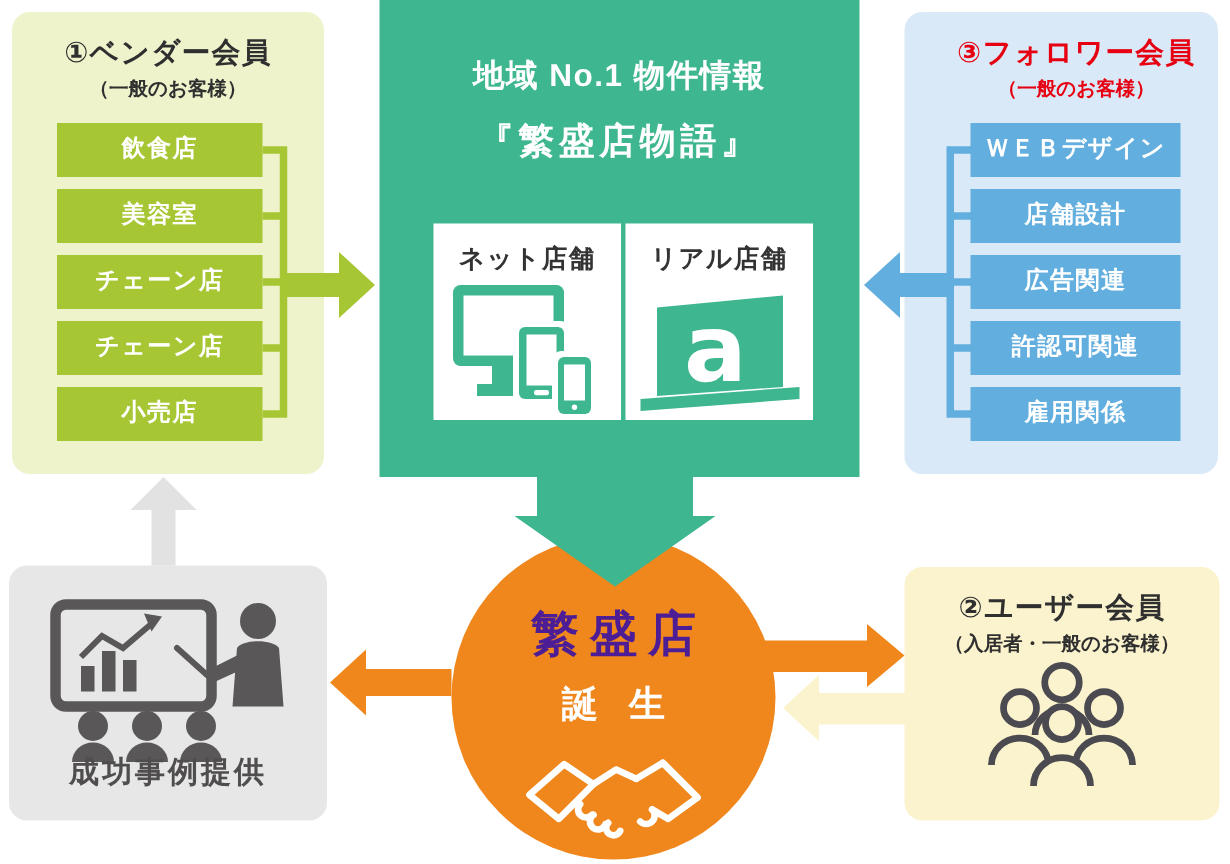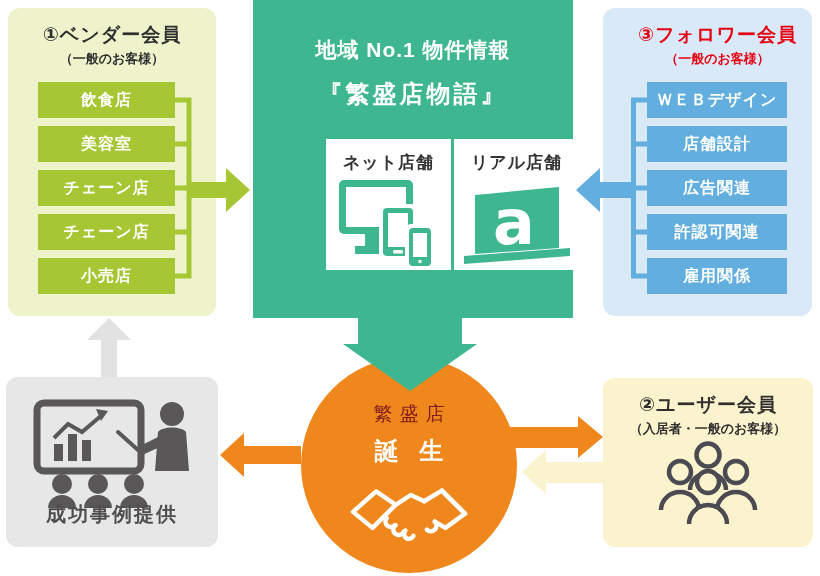--- a/index.html
+++ b/index.html
@@ -13,33 +13,33 @@
   .p-sub{position:absolute;left:0;right:0;top:42px;margin:0;text-align:center;
          font-size:13px;font-weight:700;color:#2f2f2f;}
   .vbox{position:absolute;left:30px;width:137px;height:36px;background:#a6c733;color:#fff;
         font-size:16px;font-weight:700;text-align:center;line-height:36px;letter-spacing:1px;}
   
   .center-panel{position:absolute;left:253px;top:0;width:320px;height:318px;background:#3eb68f;}
   .c-head{position:absolute;left:0;right:0;top:36px;margin:0;text-align:center;
           font-size:21px;font-weight:700;color:#fff;letter-spacing:1px;}
   .c-title{position:absolute;left:0;right:0;top:78px;margin:0;text-align:center;
            font-size:24px;font-weight:700;color:#fff;letter-spacing:3px;}
-  .store{position:absolute;top:139px;width:125px;height:131px;background:#fff;margin-left:37px;}
+  .store{position:absolute;top:149px;width:125px;height:131px;background:#fff;}
   .store.net{left:36px;} .store.real{left:164px;}
   .s-label{margin:12px 0 0;text-align:center;font-size:17px;font-weight:700;color:#333;letter-spacing:1px;}
   .store svg{display:block;margin:6px auto 0;}
   
   .follower{left:603px;top:8px;width:209px;height:308px;background:#d9e9f7;}
   .follower .p-title,.follower .p-sub{color:#e60012;padding-left:20px;}
   .fbox{position:absolute;left:44px;width:140px;height:36px;background:#62aede;color:#fff;
         font-size:16px;font-weight:700;text-align:center;line-height:36px;letter-spacing:1px;}
   
   .circle{position:absolute;left:301px;top:357px;width:216px;height:216px;border-radius:50%;
           background:#f0871d;text-align:center;z-index:1;}
-  .circ-l1{margin:44px 0 0;font-size:19px;font-weight:400;color:#7f1d1d;letter-spacing:7px;text-indent:7px;}
+  .circ-l1{margin:44px 0 0;font-size:32px;font-weight:700;color:#4c1d95;letter-spacing:7px;text-indent:7px;}
   .circ-l2{margin:8px 0 0;font-size:24px;font-weight:700;color:#fff;letter-spacing:7px;text-indent:7px;}
   .circle svg{margin-top:12px;}
   
   .success{left:6px;top:377px;width:212px;height:170px;background:#e7e7e7;}
   .success svg{position:absolute;left:24px;top:21px;}
   .g-label{position:absolute;left:0;right:0;top:124px;margin:0;text-align:center;
            font-size:20px;font-weight:700;color:#4f4d4d;letter-spacing:2px;}
   
   .user{left:603px;top:378px;width:210px;height:169px;background:#fbf3cd;}
   .user svg{position:absolute;left:53px;top:62px;}

